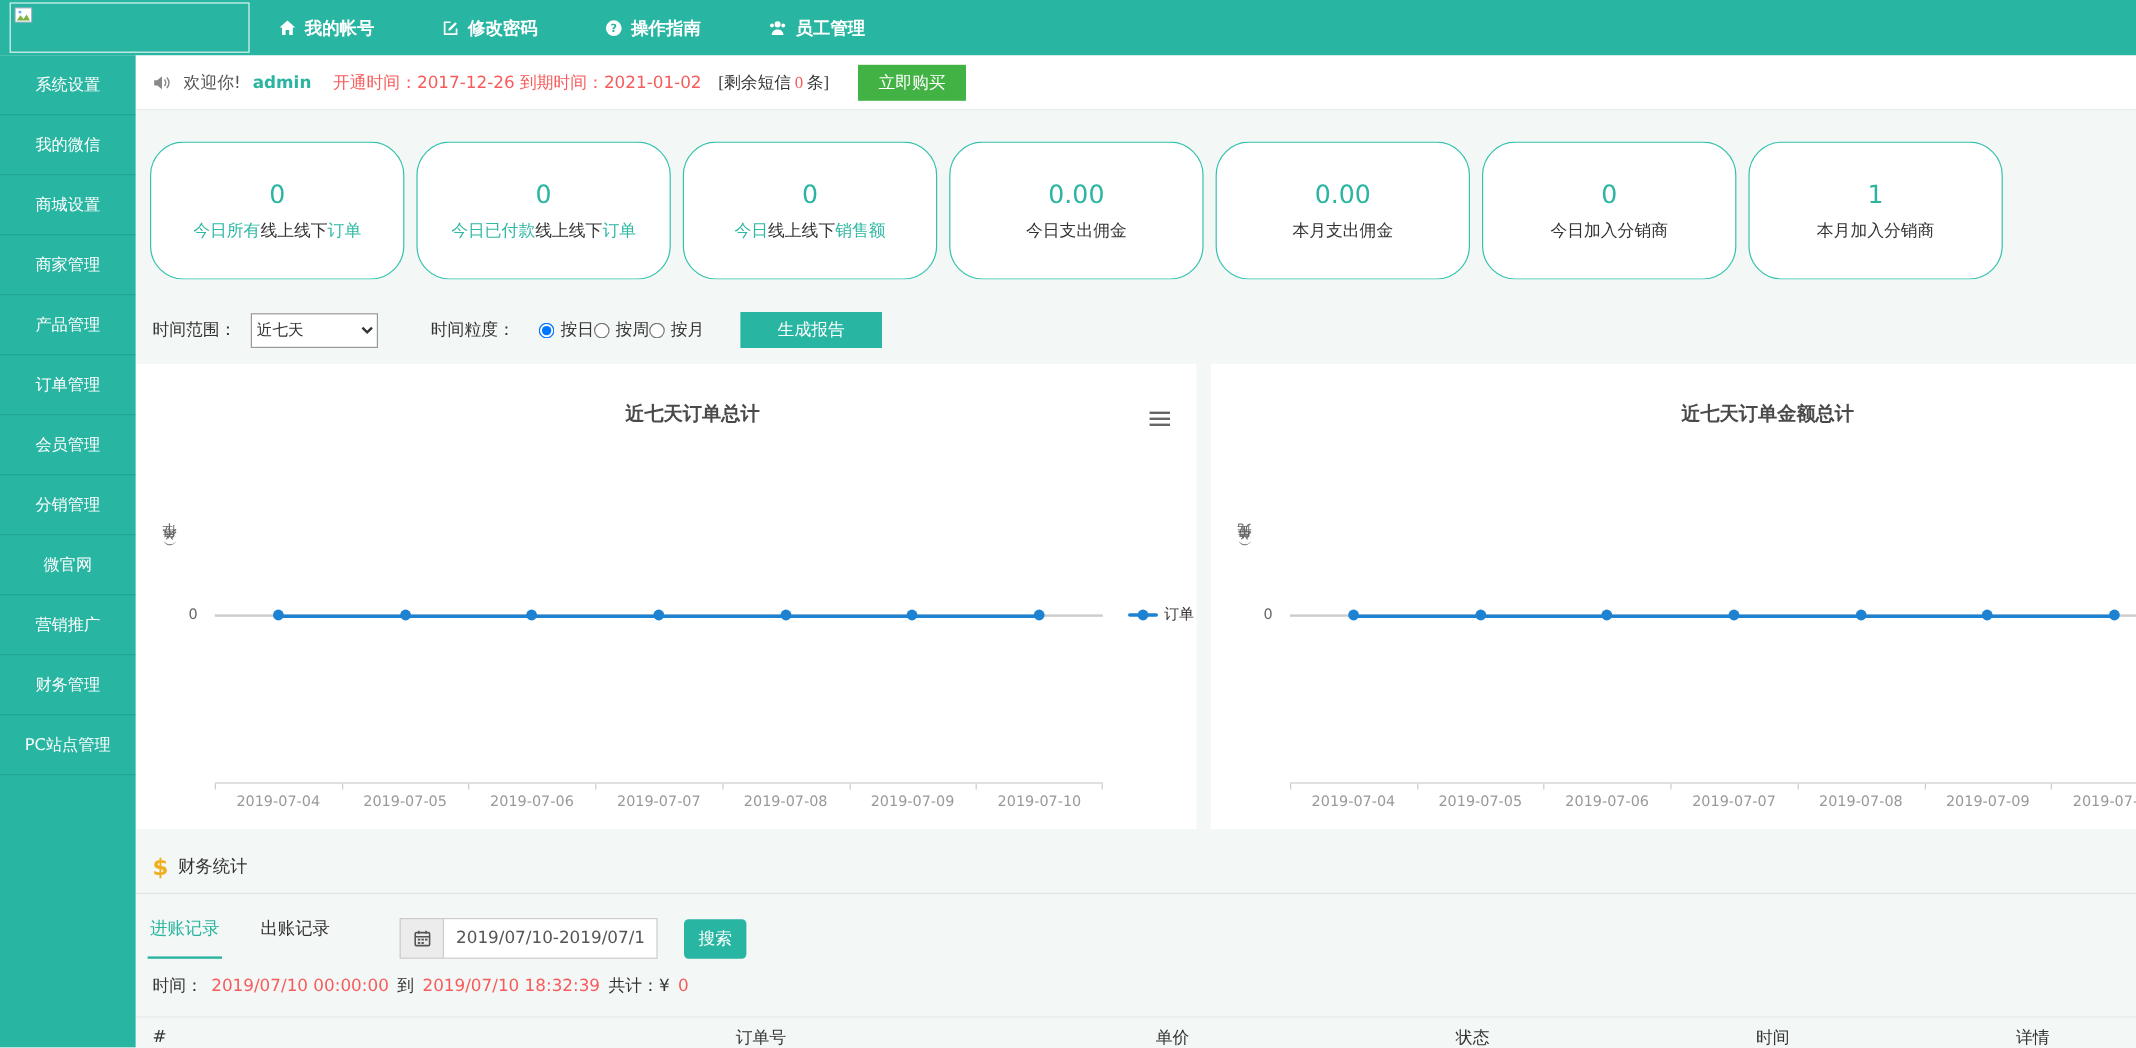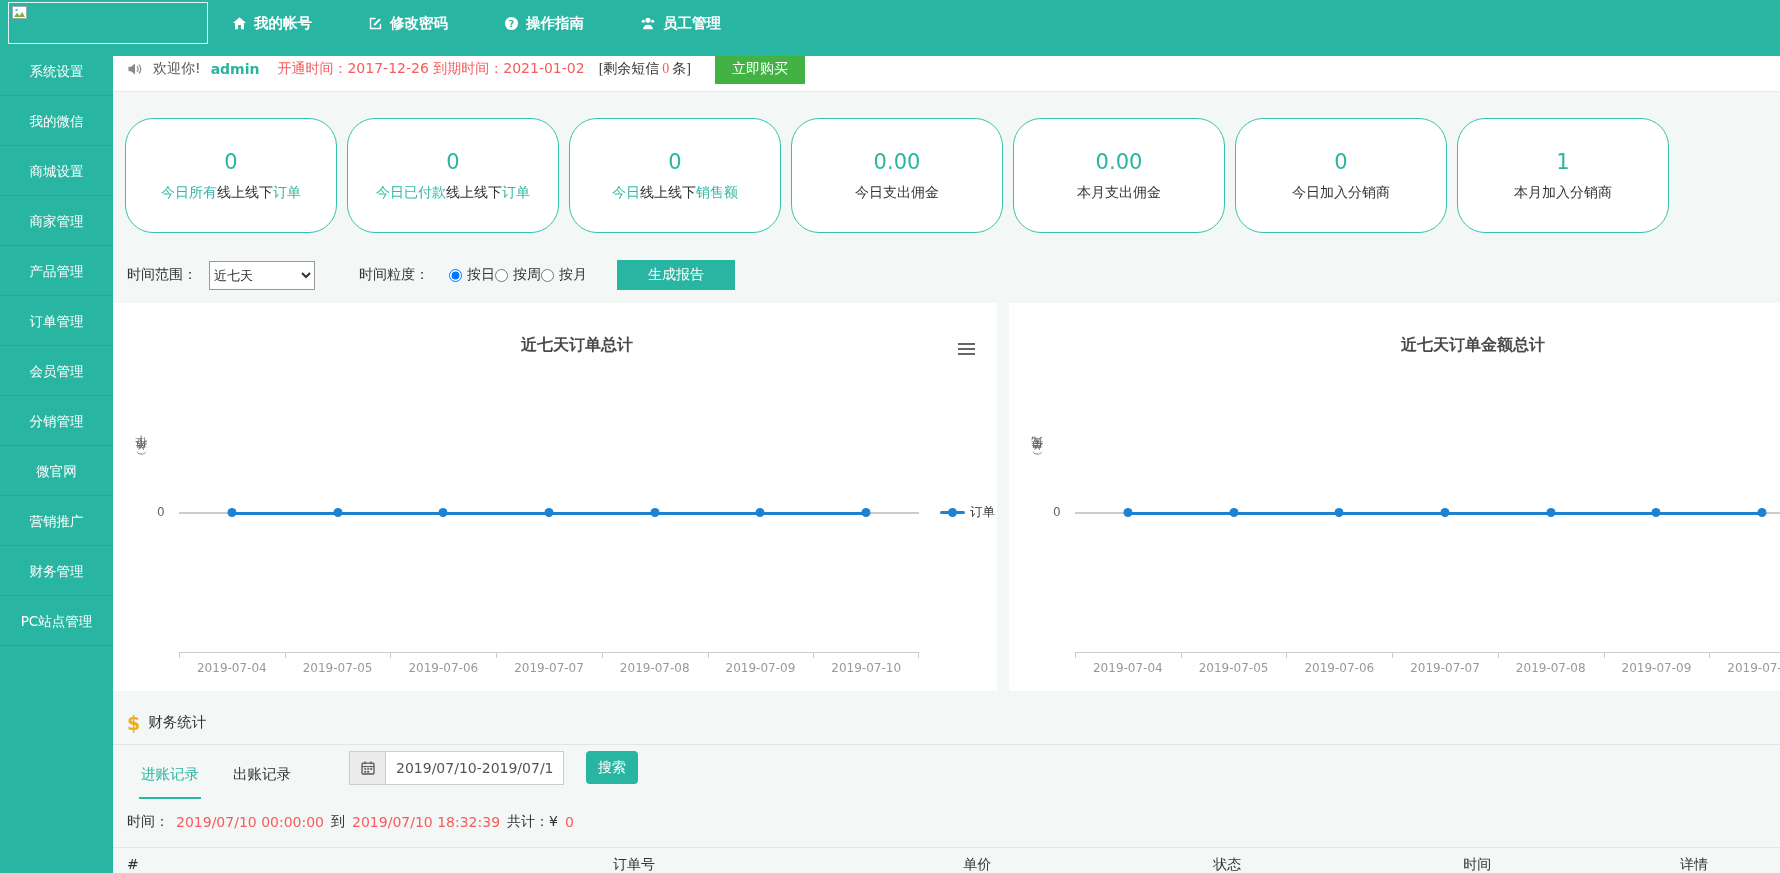--- a/index.html
+++ b/index.html
@@ -2,21 +2,21 @@
 <html><head>
 <meta charset="utf-8">
 <style>
   * { box-sizing: border-box; margin: 0; padding: 0; }
   html,body { width:1780px; height:873px; overflow:hidden; }
   body {
     font-family:"DejaVu Sans","Liberation Sans",sans-serif;
     background:#f3f7f6; color:#333; font-size:14px; position:relative;
   }
   
-  .topbar { position:absolute; top:0; left:0; right:0; height:56px; background:#28b5a2; z-index:5; }
+  .topbar { position:absolute; top:0; left:0; right:0; height:46px; background:#28b5a2; z-index:5; }
   .logo-box { position:absolute; left:8px; top:2px; width:200px; height:42px;
     border:1px solid rgba(255,255,255,.85); }
   .logo-box svg { position:absolute; left:3px; top:3px; }
   .topmenu { display:flex; align-items:center; height:46px; margin-left:232px; gap:56px; }
   .topmenu-item { display:flex; align-items:center; gap:7px; color:#fff; font-weight:bold;
     font-size:14.5px; cursor:pointer; white-space:nowrap; }
   
   .sidebar { position:absolute; left:0; top:46px; bottom:0; width:113px; background:#28b5a2; z-index:4; }
   .side-item { height:50px; line-height:50px; text-align:center; color:#fff; font-size:13.5px;
     border-bottom:1px solid rgba(0,60,50,.12); cursor:pointer; white-space:nowrap; overflow:hidden; }
@@ -73,21 +73,21 @@
     cursor:pointer; }
   .legend .sym { position:relative; width:25px; height:3px; background:#1e82d2; border-radius:2px; }
   .legend .sym::after { content:""; position:absolute; left:8px; top:-3px; width:9px; height:9px;
     border-radius:50%; background:#1e82d2; }
   .legend .txt { font-size:12.5px; color:#333; }
   
   .fin-header { margin-top:10px; height:44px; border-bottom:1px solid #e0e4e4;
     display:flex; align-items:center; padding-left:14px; gap:8px; }
   .dollar { color:#f0ad1e; font-size:19px; font-weight:bold; }
   .fin-title { font-size:14.5px; color:#333; }
-  .fin-tabs { margin-top:6px; height:48px; display:flex; align-items:flex-start; padding-left:26px; }
+  .fin-tabs { margin-top:6px; height:48px; display:flex; align-items:flex-end; padding-left:10px; }
   .tab { height:48px; line-height:46px; padding:0 2px; margin-right:30px; font-size:14.5px;
     color:#333; cursor:pointer; border-bottom:2px solid transparent; white-space:nowrap; }
   .tab.active { color:#2ab5a0; border-bottom-color:#2ab5a0; }
   .date-group { display:flex; align-items:center; margin-left:26px; }
   .cal-btn { width:37px; height:34px; background:#ececec; border:1px solid #ccc;
     display:flex; align-items:center; justify-content:center; cursor:pointer; }
   .date-input { width:178px; height:34px; border:1px solid #ccc; border-left:none;
     padding:0 10px; font-size:14px; color:#555; font-family:inherit; background:#fff; }
   .search-btn { margin-left:22px; background:#28b5a2; border:none; color:#fff; font-size:14px;
     width:52px; height:33px; border-radius:4px; cursor:pointer; font-family:inherit; }

